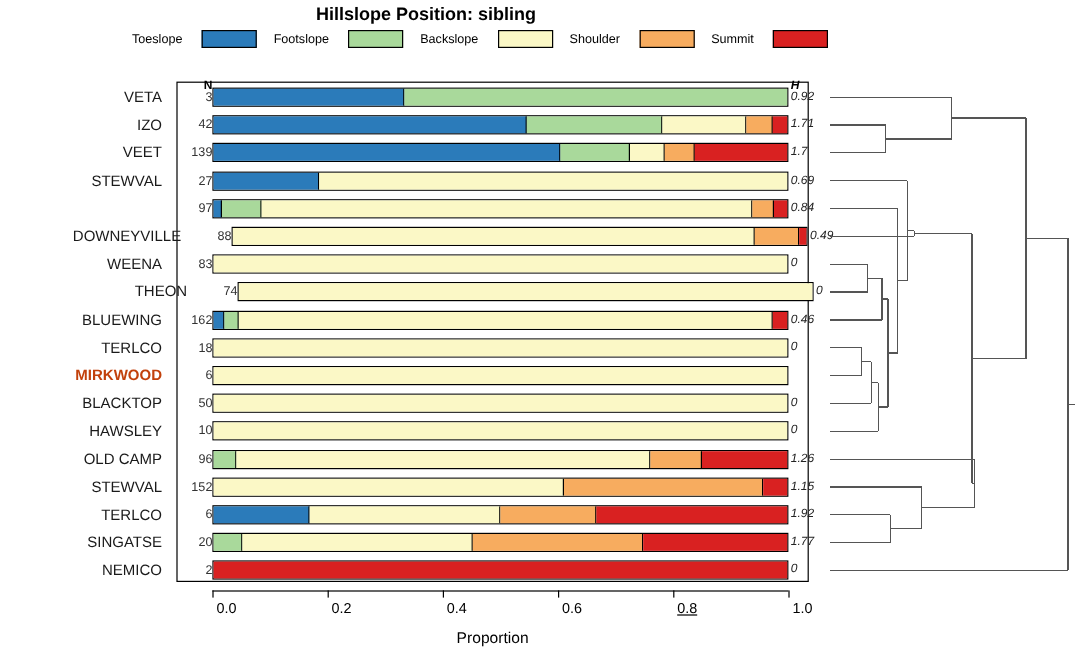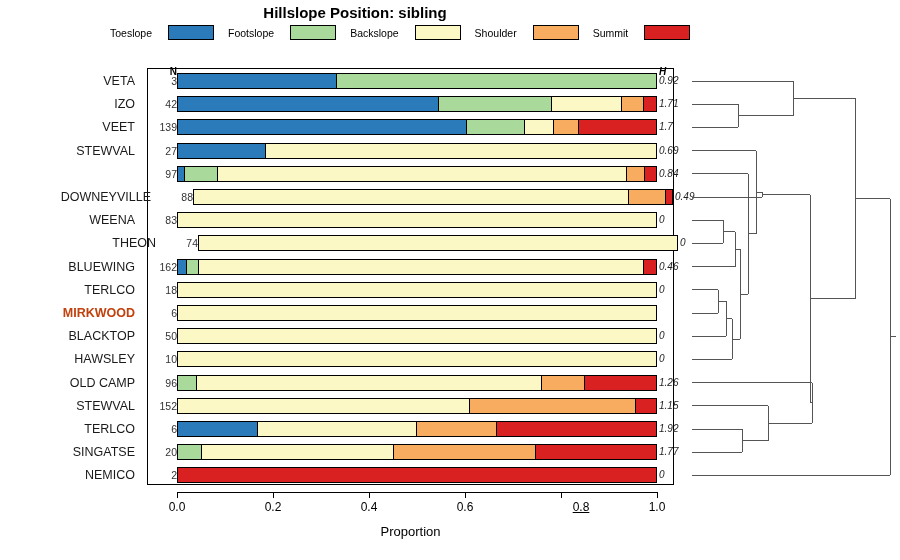--- a/index.html
+++ b/index.html
@@ -165,21 +165,21 @@
     top: 0;
     width: 1px;
     height: 6px;
     background: #000;
   }
   .x-tick-label {
     position: absolute;
     top: 8px;
     width: 40px;
     margin-left: -20px;
-    text-align: center;
+    text-align: right;
     font-size: 12px;
     color: #000;
   }
   #x-axis-title {
     position: absolute;
     left: 147px;
     top: 524px;
     width: 527px;
     text-align: center;
     font-size: 13px;
@@ -407,21 +407,21 @@
   <div id="x-axis-line"></div>
 <div class="x-tick" style="left: 30px;"></div>
     <div class="x-tick-label" style="left: 30px;">0.0</div>
     <div class="x-tick" style="left: 126px;"></div>
     <div class="x-tick-label" style="left: 126px;">0.2</div>
     <div class="x-tick" style="left: 222px;"></div>
     <div class="x-tick-label" style="left: 222px;">0.4</div>
     <div class="x-tick" style="left: 318px;"></div>
     <div class="x-tick-label" style="left: 318px;">0.6</div>
     <div class="x-tick" style="left: 414px;"></div>
-    <div class="x-tick-label" style="left: 434px; text-decoration: underline;">0.8</div>
+    <div class="x-tick-label" style="left: 414px; text-decoration: underline;">0.8</div>
     <div class="x-tick" style="left: 510px;"></div>
     <div class="x-tick-label" style="left: 510px;">1.0</div>
   </div>
 <div id="x-axis-title">Proportion</div>
 
 <div id="dendrogram"><svg width="210" height="430">
       <line x1="165" y1="136.5859375" x2="200" y2="136.5859375" stroke="#555" stroke-width="1" shape-rendering="crispEdges"></line>
       <line x1="2" y1="413.4" x2="200" y2="413.4" stroke="#555" stroke-width="1" shape-rendering="crispEdges"></line>
       <line x1="200" y1="136.5859375" x2="200" y2="413.4" stroke="#555" stroke-width="1" shape-rendering="crispEdges"></line>
       <line x1="103" y1="36.400000000000006" x2="165" y2="36.400000000000006" stroke="#555" stroke-width="1" shape-rendering="crispEdges"></line>

